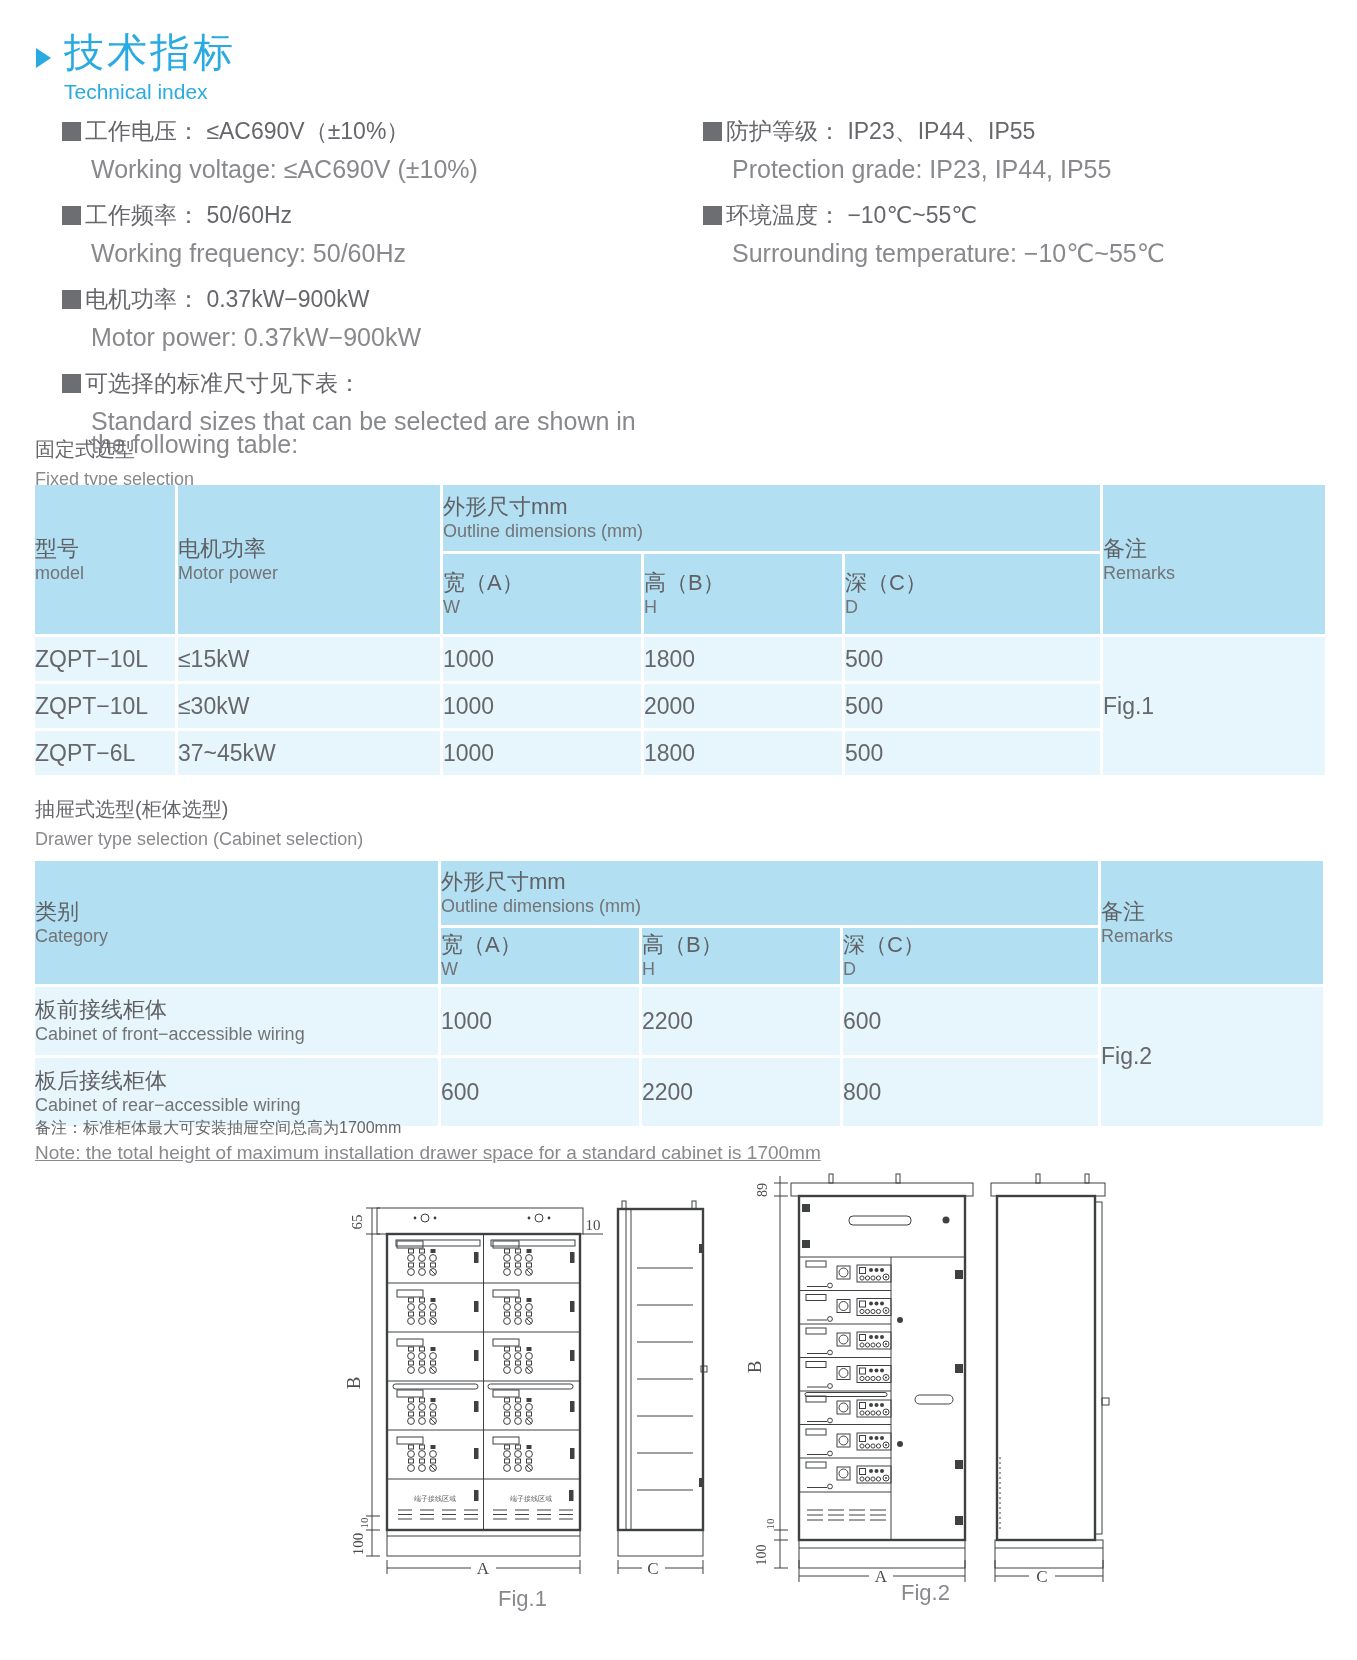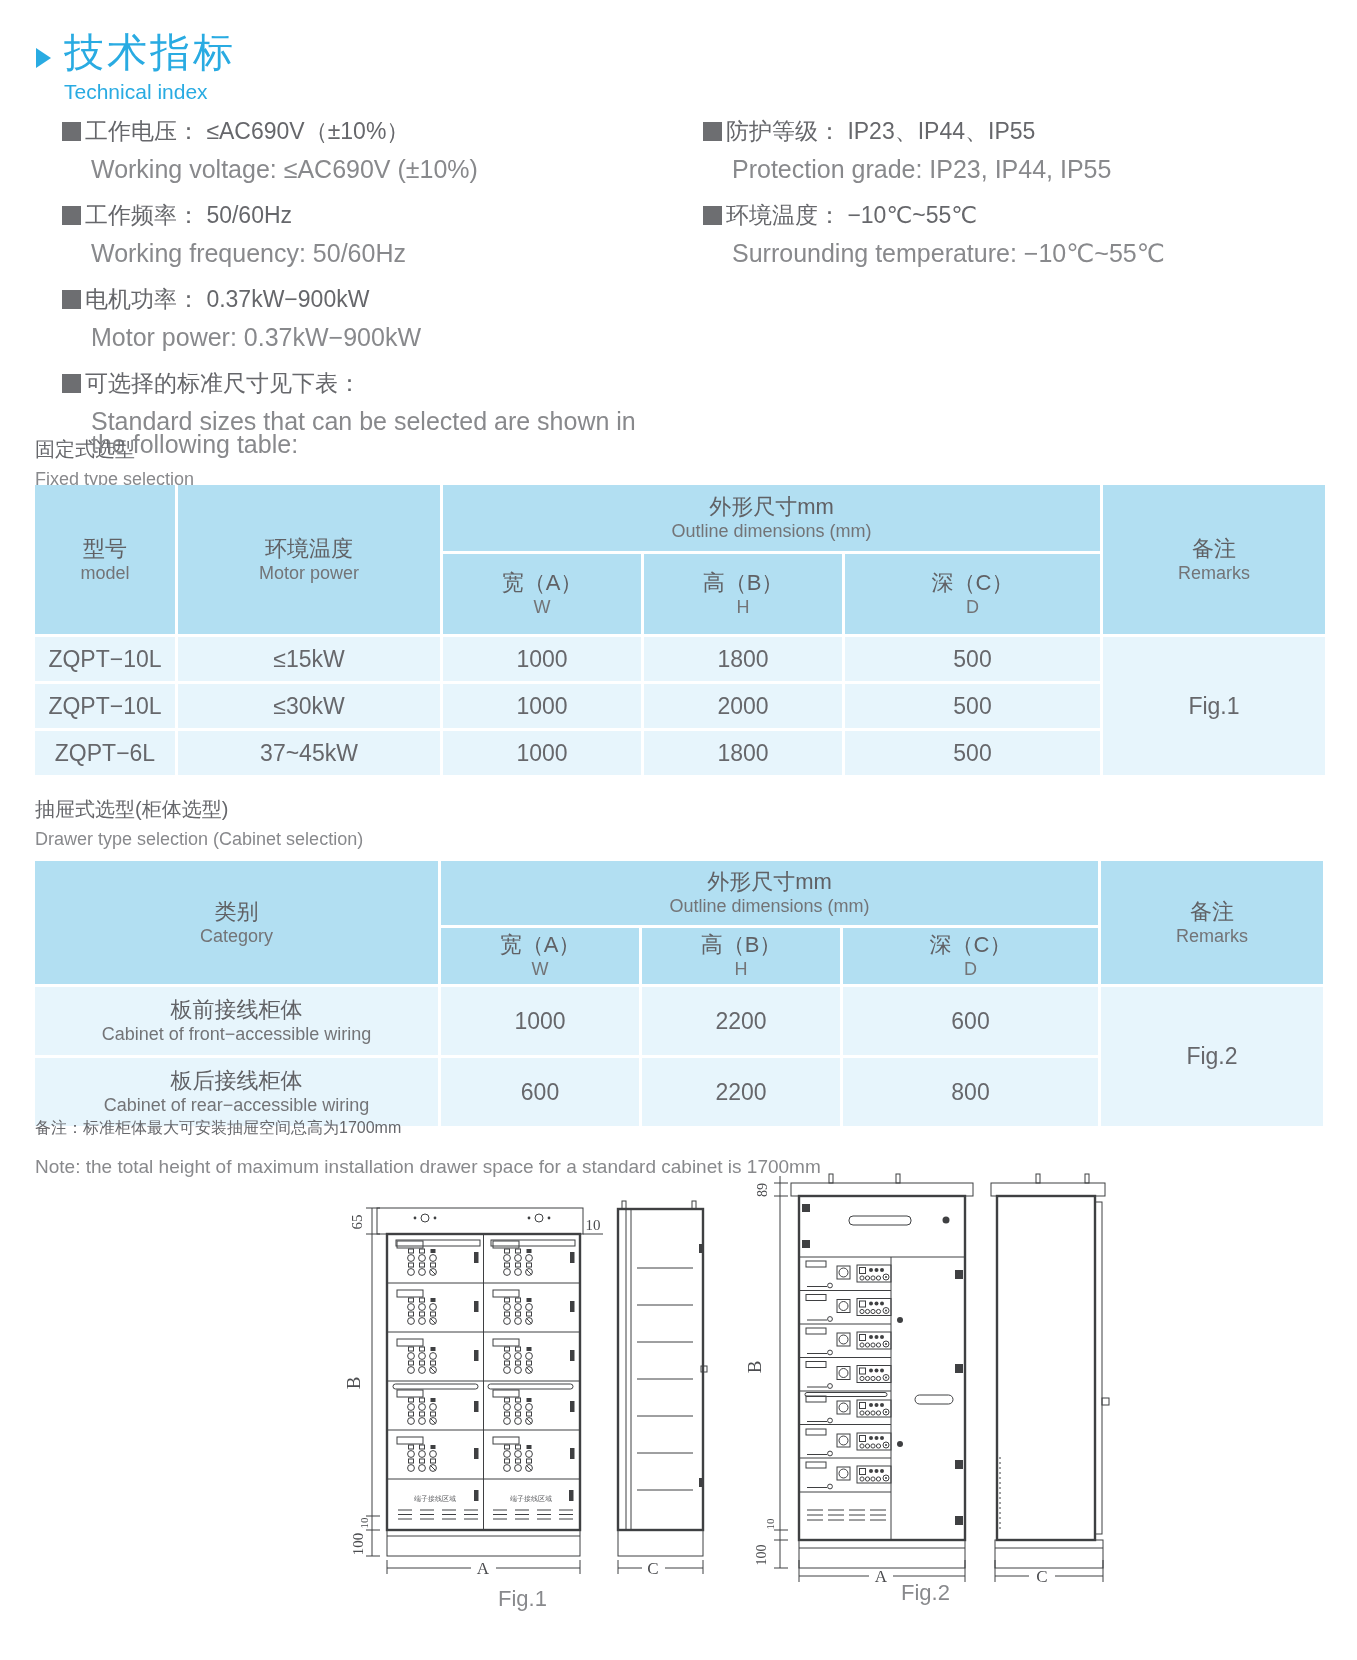--- a/index.html
+++ b/index.html
@@ -32,36 +32,36 @@
 
   
   .section-label{position:absolute;left:35px;}
   .sec-cn{font-size:20px;color:#66676b;}
   .sec-en{font-size:18px;color:var(--ink-light);margin-top:6px;}
 
   
   table{position:absolute;left:32px;border-collapse:separate;border-spacing:3px;table-layout:fixed;}
   #table1{top:482px;}
   #table2{top:858px;}
-  th,td{text-align:center;vertical-align:middle;padding:0;}
+  th,td{text-align:left;vertical-align:middle;padding:0;}
   th{background:var(--header-bg);font-weight:normal;}
   td{background:var(--row-bg);font-size:23px;color:#66676b;}
   .hcn{font-size:22px;color:#606165;line-height:27px;}
   .hen{font-size:18px;color:#737477;line-height:23px;}
   .ccn{font-size:22px;color:#606165;line-height:27px;}
   .cen{font-size:18px;color:#737477;line-height:23px;}
   tr.hr1{height:66px;} tr.hr2{height:80px;}
   #table1 tr.dr{height:44px;}
   #table2 tr.hr1{height:64px;} #table2 tr.hr2{height:56px;}
   #table2 tr.dr{height:68px;}
 
   
   .note{position:absolute;left:35px;top:1118px;}
   .note-cn{font-size:16px;color:#66676b;}
-  .note-en{font-size:19px;color:var(--ink-light);margin-top:17px;}
+  .note-en{font-size:19px;color:var(--ink-light);margin-top:3px;text-decoration:underline;}
 
   
   svg{position:absolute;}
   #fig1{left:335px;top:1148px;}
   #fig2{left:733px;top:1112px;}
   svg .ln{stroke:var(--line);fill:none;stroke-width:1;}
   svg .th{stroke:var(--line);fill:none;stroke-width:2.4;}
   svg .fl{fill:var(--line);stroke:none;}
   svg text.dim{font-family:"Liberation Serif","DejaVu Serif",serif;fill:#4b4c4f;}
   svg text.tiny{font-family:"Liberation Sans","DejaVu Sans",sans-serif;fill:#5a5b5e;}
@@ -130,21 +130,21 @@
         <col style="width:255px">
         <col style="width:222px">
       </colgroup>
     <tbody>
         <tr class="hr1">
       <th rowspan="2">
         <div class="hcn">型号</div>
         <div class="hen">model</div>
       </th>
       <th rowspan="2">
-        <div class="hcn">环境温度</div>
+        <div class="hcn">电机功率</div>
         <div class="hen">Motor power</div>
       </th>
       <th colspan="3">
         <div class="hcn">外形尺寸mm</div>
         <div class="hen">Outline dimensions (mm)</div>
       </th>
       <th rowspan="2">
         <div class="hcn">备注</div>
         <div class="hen">Remarks</div>
       </th>

